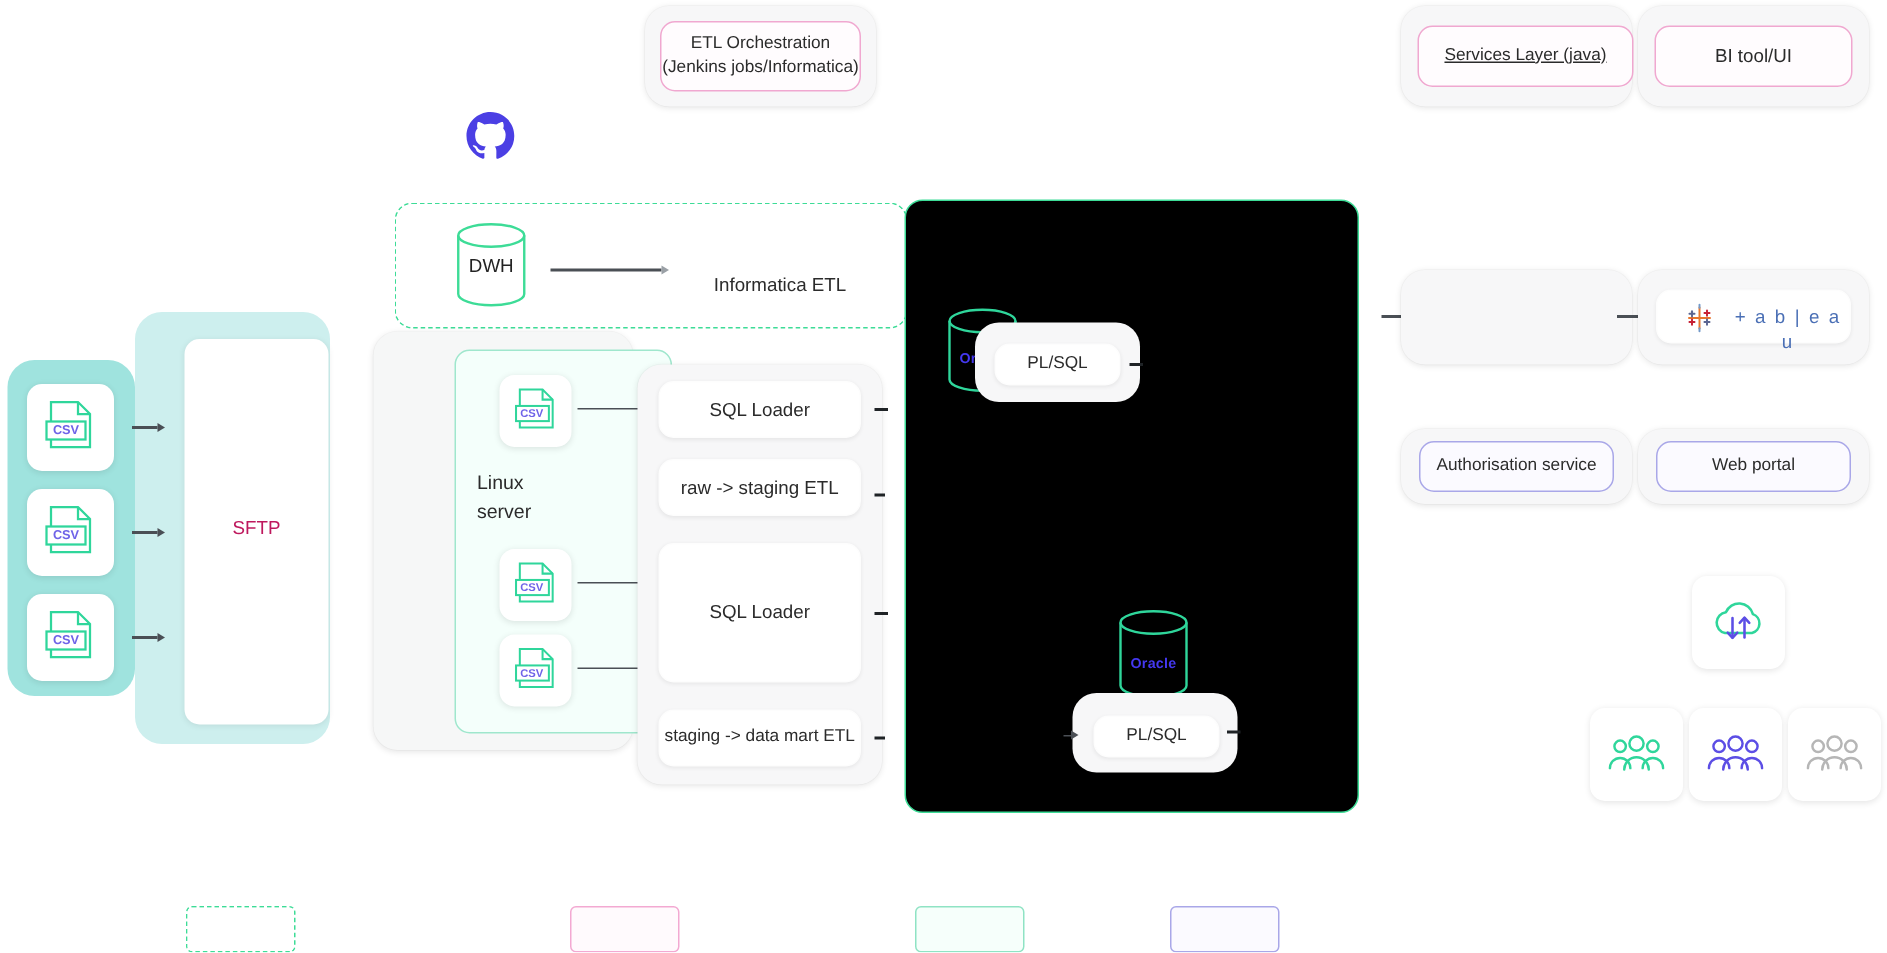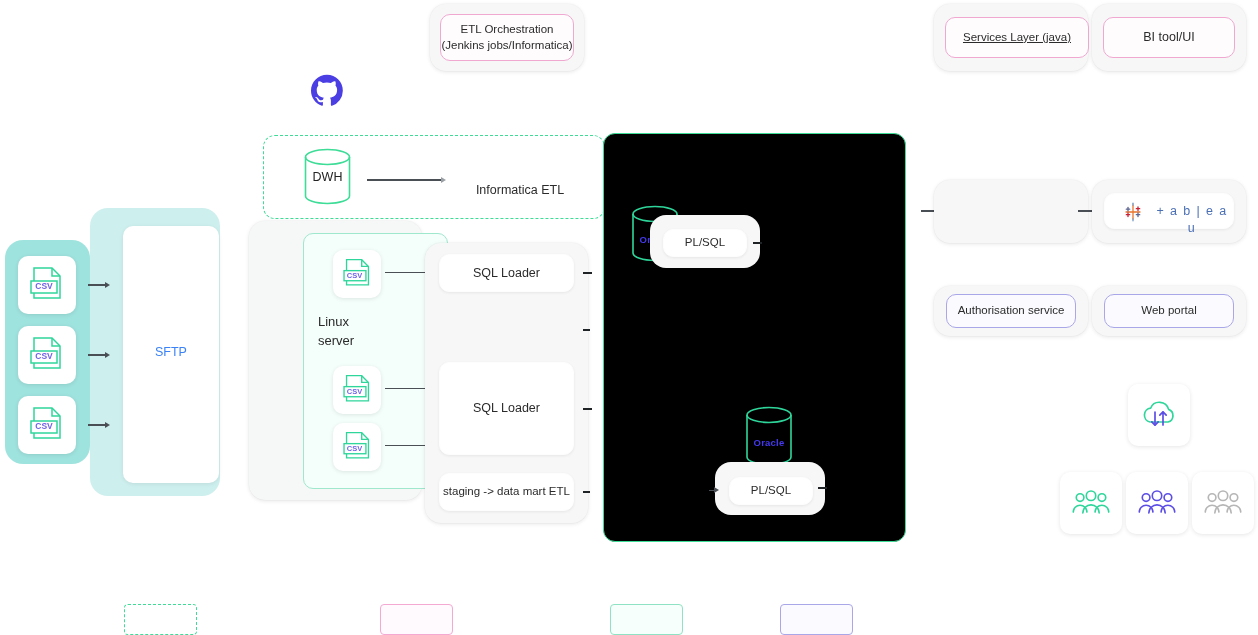--- a/index.html
+++ b/index.html
@@ -190,21 +190,21 @@
   <div class="abs" style="left:88px; top:351px; width:24px; height:8px;">
     <div class="arrow-line abs" style="left:0; top:3px; width:17px;"></div>
     <div class="arrow-head abs" style="left:17px; top:0.5px;"></div>
   </div>
   <div class="abs" style="left:88px; top:421px; width:24px; height:8px;">
     <div class="arrow-line abs" style="left:0; top:3px; width:17px;"></div>
     <div class="arrow-head abs" style="left:17px; top:0.5px;"></div>
   </div>
 
   <div class="abs" style="left:123px; top:226px; width:96px; height:257px; background:#ffffff; border-radius:10px; box-shadow:0 1px 4px rgba(0,0,0,0.08);">
-    <div class="abs" style="left:0; right:0; top:119px; text-align:center; font-size:12.5px; color:#3b82f6;">SFTP</div>
+    <div class="abs" style="left:0; right:0; top:119px; text-align:center; font-size:12.5px; color:#be185d;">SFTP</div>
   </div>
 
   <div class="abs shell" style="left:249px; top:221px; width:173px; height:279px; background:#f6f7f7;"></div>
   <div class="abs" style="left:263px; top:233px; width:145px; height:256px; background:#f4fffb; border:1px solid #9fe7cd; border-radius:10px;margin-left:40px;">
     <div class="abs" style="left:14px; top:79px; width:70px; font-size:13px; color:#2b2b2b; line-height:1.45;">
       <div>Linux</div>
       <div>server</div>
     </div>
   </div>
 
@@ -243,20 +243,23 @@
   </div>
   <div class="abs" style="left:385px; top:442px; width:50px; height:7px;">
     <div class="arrow-line abs" style="left:0; top:2.5px; width:43px;"></div>
     <div class="arrow-head abs" style="left:42px; top:0;"></div>
   </div>
 
   <div class="abs shell" style="left:425px; top:243px; width:163px; height:280px;"></div>
 
   <div class="abs node node-plain" style="left:439px; top:254px; width:135px; height:38px;">
     <span>SQL Loader</span>
+  </div>
+  <div class="abs node node-plain" style="left:439px; top:306px; width:135px; height:38px;">
+    <span>raw -&gt; staging ETL</span>
   </div>
   <div class="abs node node-plain" style="left:439px; top:362px; width:135px; height:93px;">
     <span>SQL Loader</span>
   </div>
   <div class="abs node node-plain" style="left:439px; top:473px; width:135px; height:38px;">
     <span style="font-size:11.5px;">staging -&gt; data mart ETL</span>
   </div>
 
   <div class="abs arrow-stub" style="left:583px; top:272px; width:9px;"></div>
   <div class="abs arrow-stub" style="left:583px; top:329px; width:7px;"></div>

